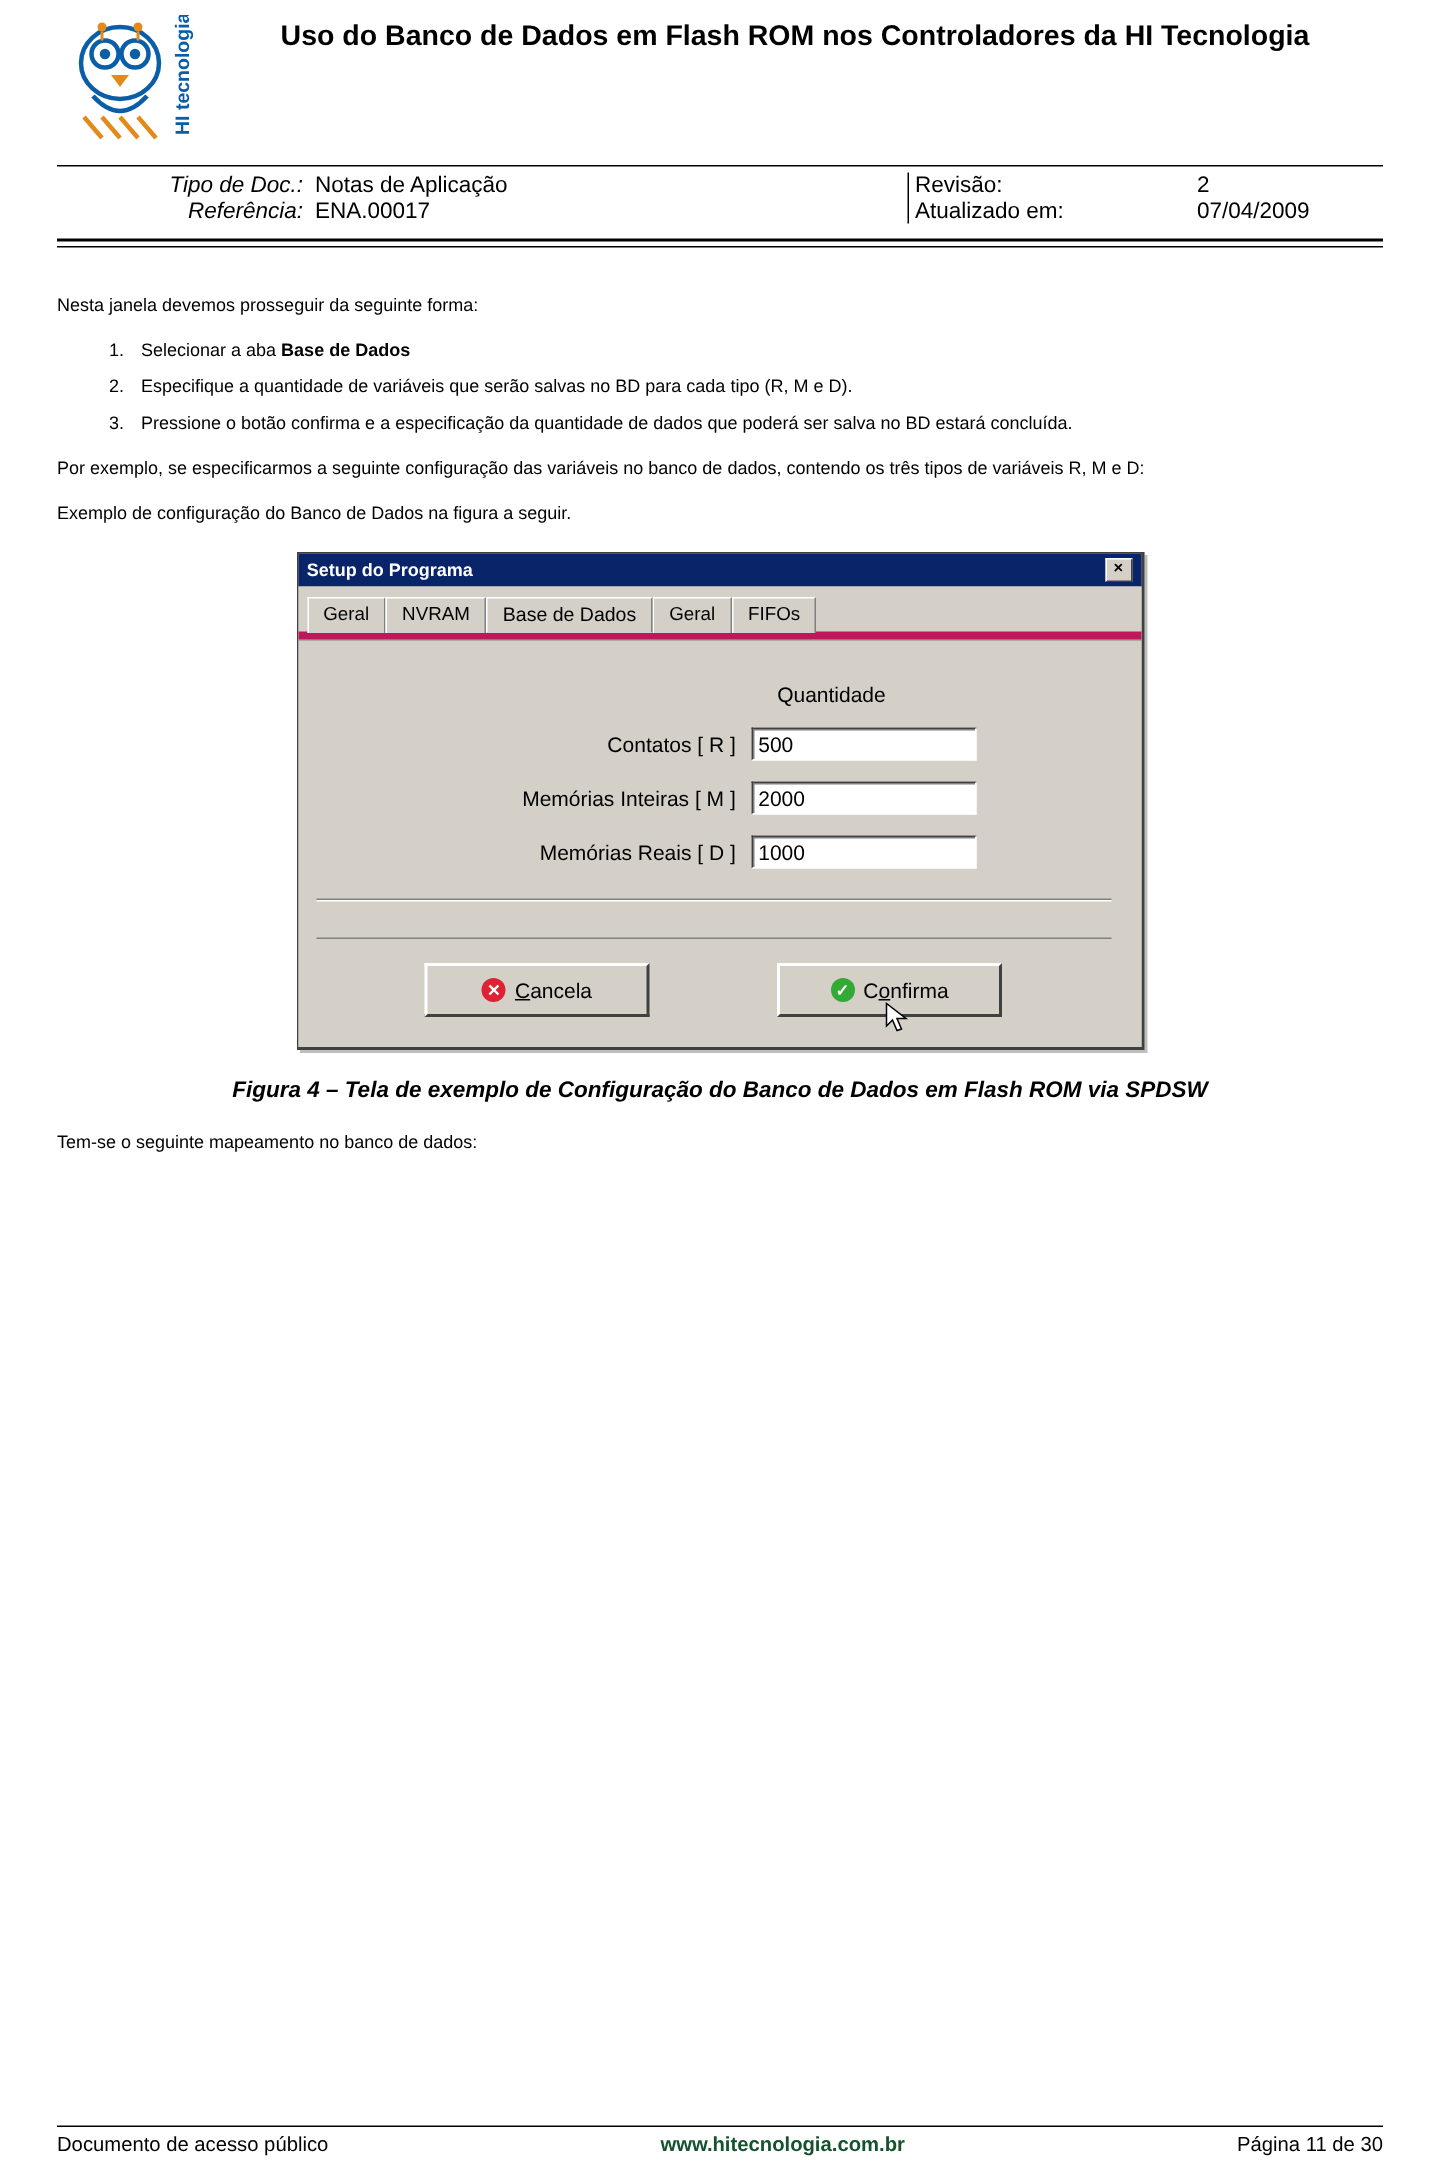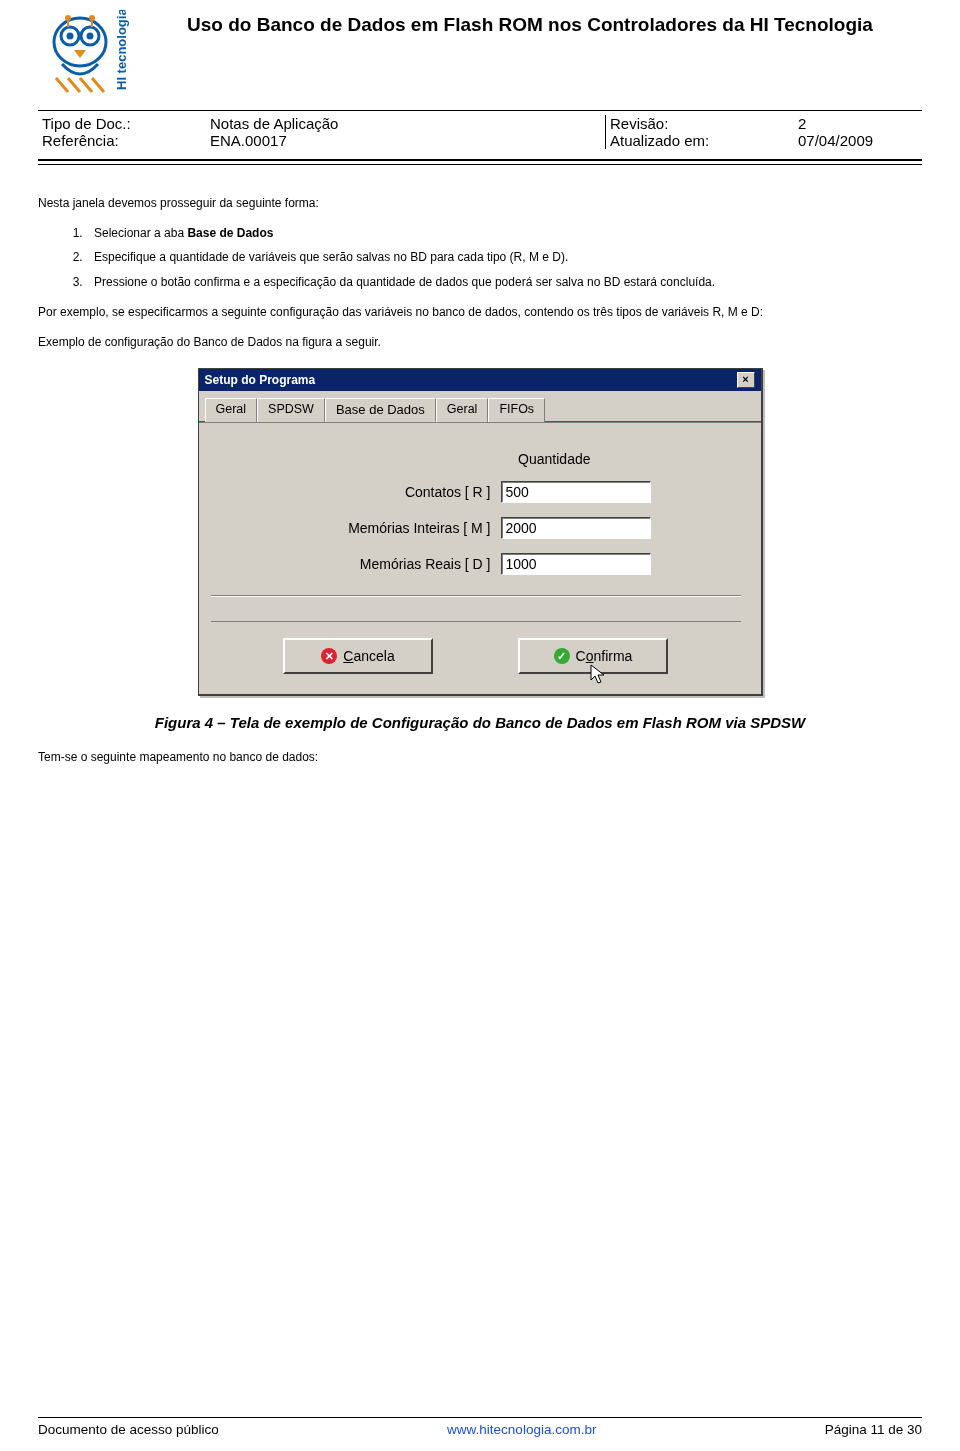--- a/index.html
+++ b/index.html
@@ -40,21 +40,21 @@
   }
   .hr-thin { border: none; border-top: 1px solid #000; margin: 4px 0; }
   .meta-table {
     width: 100%;
     border-collapse: collapse;
     font-size: 15px;
     margin-top: 2px;
     table-layout: fixed;
   }
   .meta-table td { padding: 0 4px; vertical-align: top; }
-  .meta-table .lbl { text-align: left; width: 160px; }
+  .meta-table .lbl { text-align: right; width: 160px; font-style: italic; }
   .meta-table .val { text-align: left; }
   .meta-table .sep { width: 40px; border-right: 1px solid #000; }
   .meta-table .rlbl { width: 180px; }
   .meta-table .rval { text-align: left; width: 120px; }
   .hr-thick { border: none; border-top: 2px solid #000; margin-top: 10px; margin-bottom: 0; }
   .hr-thin2 { border: none; border-top: 1px solid #000; margin-top: 3px; margin-bottom: 30px; }
 
   .body-text { font-size: 12px; line-height: 1.35; }
   .body-text p { margin: 14px 0; }
   .body-text ol { margin: 10px 0 14px 48px; padding: 0; }
@@ -94,21 +94,21 @@
     font-size: 11px;
     line-height: 12px;
     text-align: center;
     font-family: Arial, sans-serif;
   }
   .dlg-tabs {
     display: flex;
     padding: 6px 6px 0 6px;
     font-size: 13px;
     background: #d4d0c8;
-    border-bottom: 1px solid #be185d;
+    border-bottom: 5px solid #be185d;
   }
   .dlg-tab {
     padding: 3px 10px 4px 10px;
     border: 1px solid #fff;
     border-bottom: none;
     border-right-color: #808080;
     background: #d4d0c8;
     margin-right: 0;
     position: relative;
     top: 1px;
@@ -186,21 +186,21 @@
     font-size: 15px;
     margin: 18px 0;
   }
 
   .footer {
     position: absolute;
     left: 38px; right: 38px; bottom: 14px;
   }
   .footer-line { border:none; border-top:1px solid #000; margin-bottom:4px; }
   .footer-row { display:flex; justify-content:space-between; font-size:13.5px; }
-  .footer-row .ctr { color:#1d4ed8; }
+  .footer-row .ctr { color:#14532d;font-weight:bold; }
 
   .underline { text-decoration: underline; }
 </style>
 </head>
 <body>
 
 <div class="page">
 
   <div class="header-block">
     <div class="title-row">
@@ -262,21 +262,21 @@
   </div>
 
   <div class="dialog-wrap">
     <div class="dialog">
       <div class="dlg-titlebar">
         <span>Setup do Programa</span>
         <span class="dlg-close">×</span>
       </div>
       <div class="dlg-tabs">
         <div class="dlg-tab inactive">Geral</div>
-        <div class="dlg-tab inactive">SPDSW</div>
+        <div class="dlg-tab inactive">NVRAM</div>
         <div class="dlg-tab active">Base de Dados</div>
         <div class="dlg-tab inactive">Geral</div>
         <div class="dlg-tab inactive">FIFOs</div>
       </div>
       <div class="dlg-body">
         <div class="qty-header">Quantidade</div>
         <div class="form-row">
           <span class="form-label">Contatos [ R ]</span>
           <input class="form-input" value="500" style="">
         </div>

